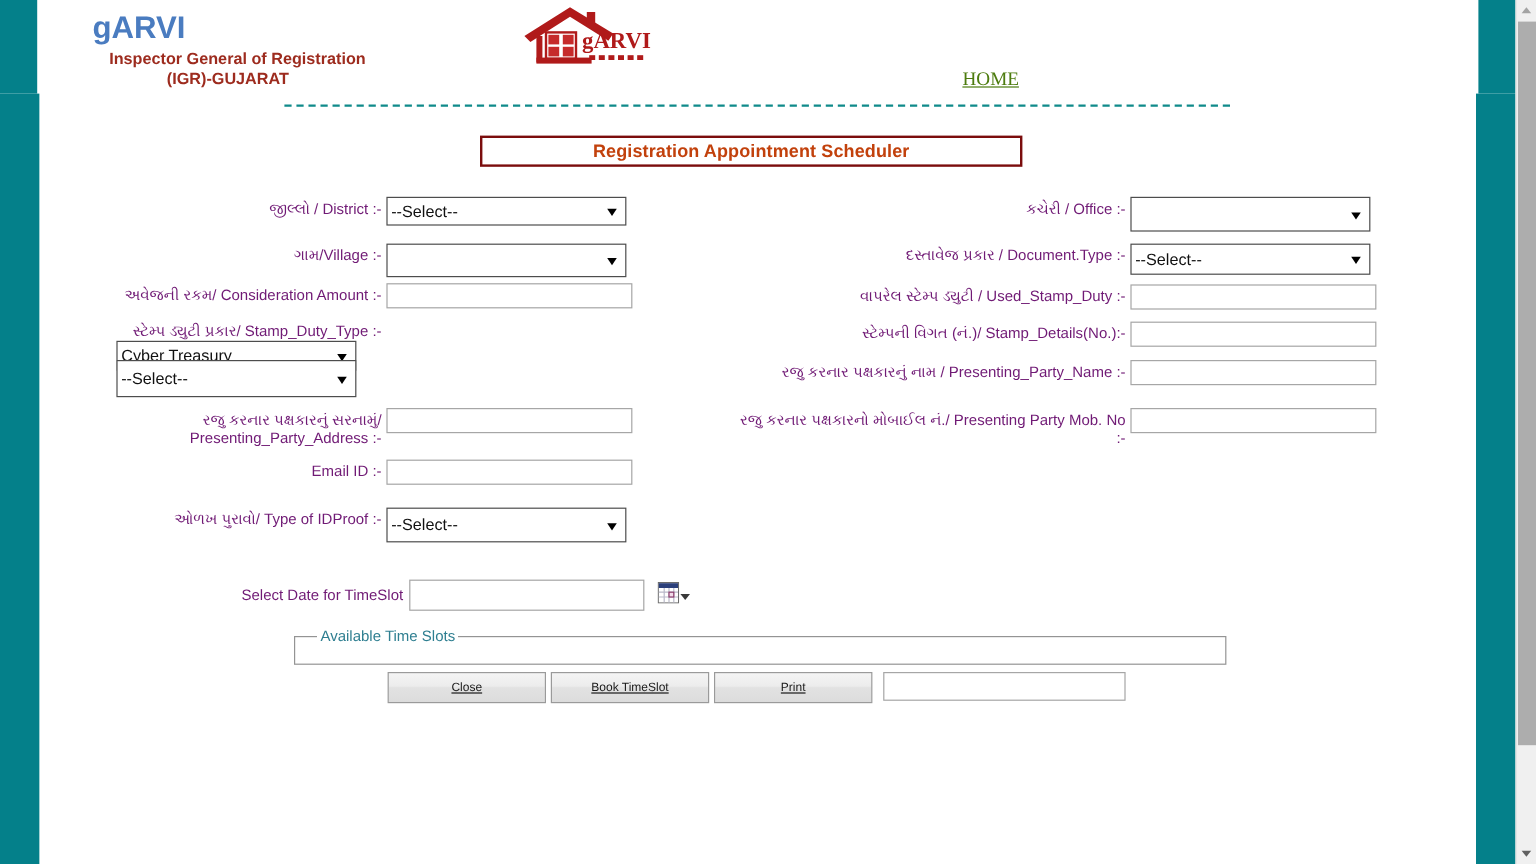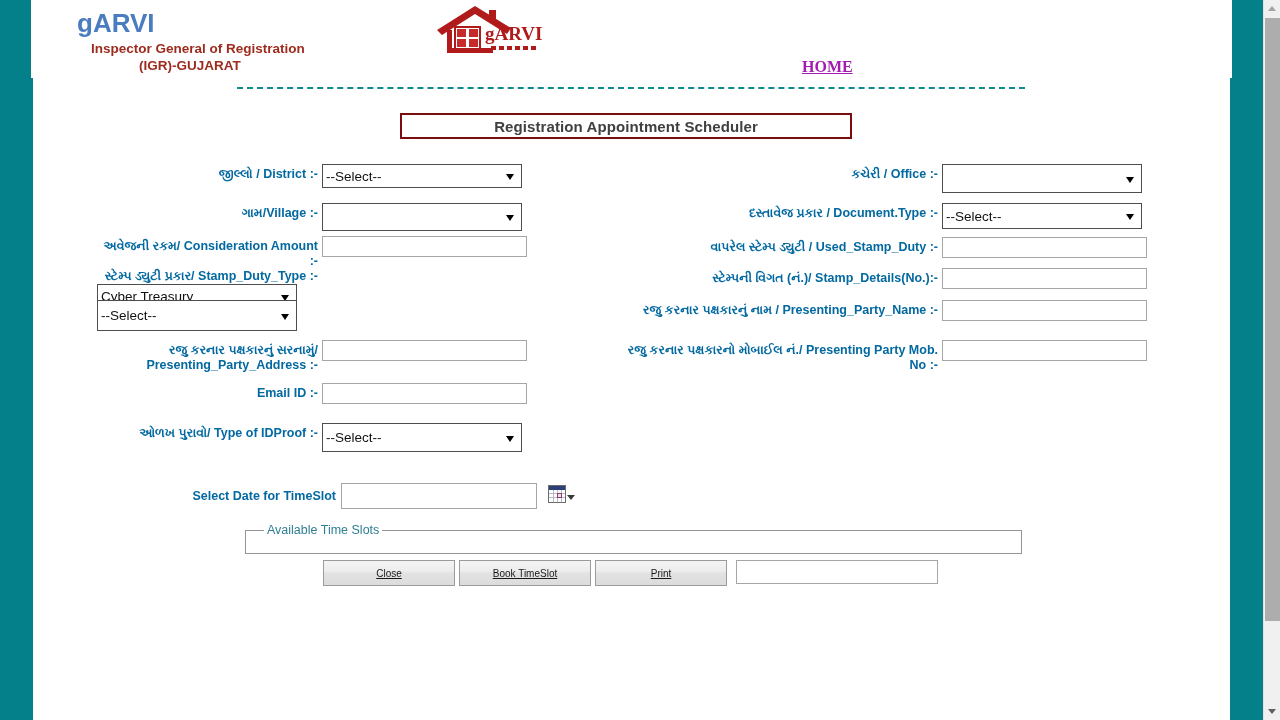--- a/index.html
+++ b/index.html
@@ -104,23 +104,23 @@
   .logo {
     position: absolute; left: 400px; top: 4px;
     width: 116px; height: 52px;
   }
   .logo svg { display: block; }
 
   
   .home-link {
     position: absolute;
     left: 769px; top: 58px;
-    color: #a21caf;
+    color: #4d7c0f;
     font-size: 16px;
-    font-weight: bold;
+    font-weight: normal;
     text-decoration: underline;
     font-family: "Liberation Serif", "DejaVu Serif", serif;
     cursor: pointer;
   }
 
   
   .divider {
     position: absolute;
     left: 204px; top: 87px;
     width: 788px; height: 0;
@@ -133,21 +133,21 @@
     left: 367px; top: 113px;
     width: 452px; height: 26px;
     border: 2px solid #7b0d0d;
     background: #ffffff;
     display: flex;
     align-items: center;
     justify-content: center;
     box-sizing: border-box;
   }
   .title-box span {
-    color: #404040;
+    color: #c2410c;
     font-size: 15px;
     font-weight: bold;
     letter-spacing: 0.1px;
   }
 
   
   .form {
     position: absolute;
     left: 0; top: 160px;
     width: 1197px;
@@ -158,23 +158,23 @@
   }
   .col-left  { left: 60px;  width: 480px; }
   .col-right { left: 580px; width: 520px; }
 
   .row {
     position: absolute;
     display: flex;
     align-items: flex-start;
   }
   .lbl {
-    color: #0369a1;
+    color: #701a75;
     font-size: 12.5px;
-    font-weight: bold;
+    font-weight: normal;
     text-align: right;
     line-height: 15px;
     padding-top: 3px;
     box-sizing: border-box;
   }
 
   .ctl { margin-left: 4px; }
 
   input.tbox {
     box-sizing: border-box;

